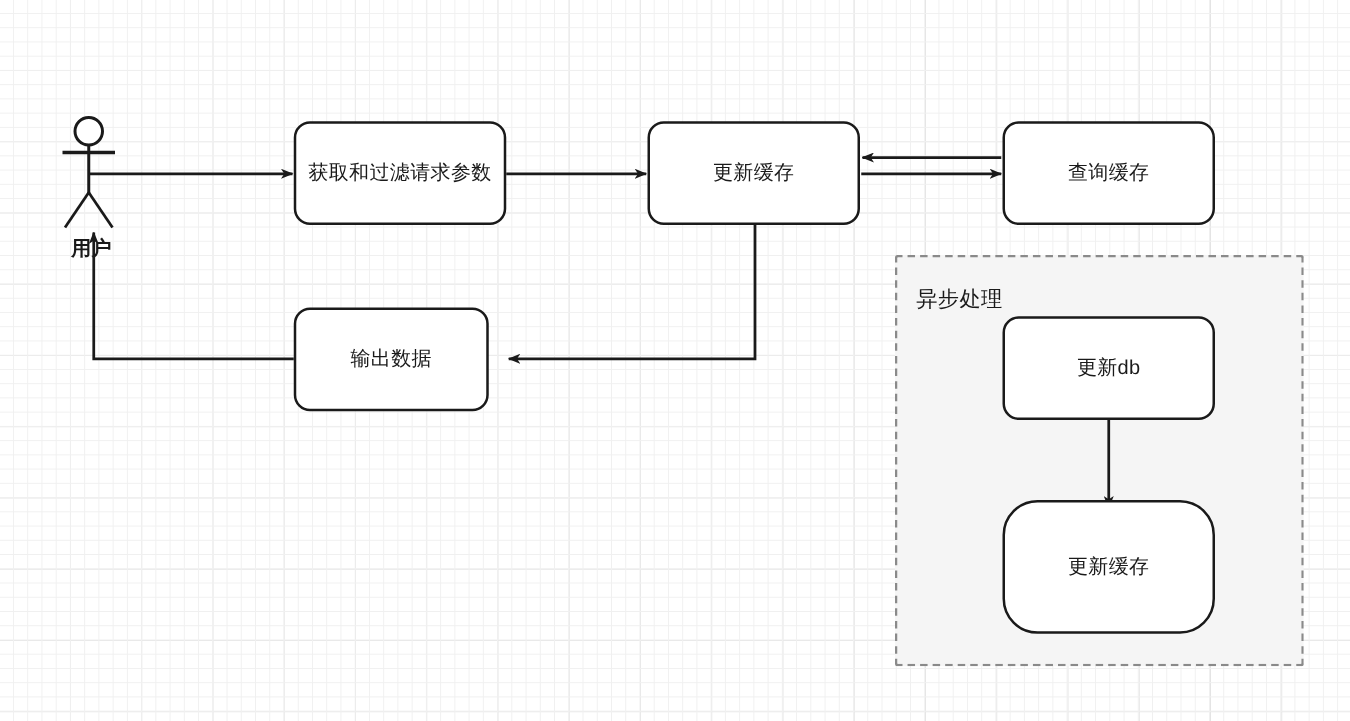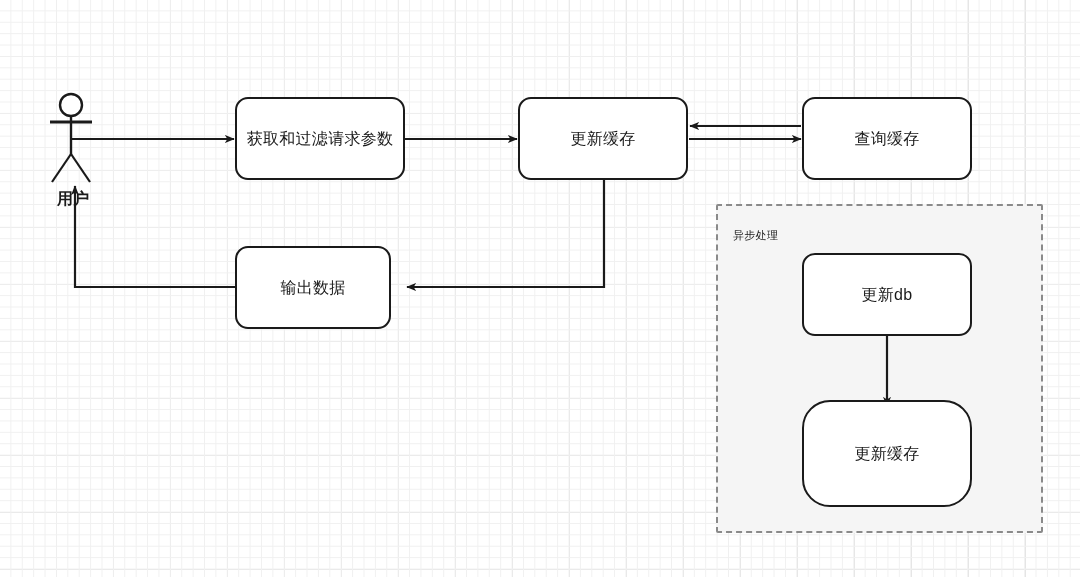--- a/index.html
+++ b/index.html
@@ -56,21 +56,21 @@
   }
   .group-box {
     position: absolute;
     box-sizing: border-box;
     background: #f5f5f5;
     border: 2px dashed #8a8a8a;
     border-radius: 2px;
   }
   .group-title {
     position: absolute;
-    font-size: 11px;
+    font-size: 17px;
     color: #1a1a1a;
     letter-spacing: 0.3px;
     white-space: nowrap;
   }
   .actor-label {
     position: absolute;
     font-size: 16px;
     color: #1a1a1a;
     white-space: nowrap;
     letter-spacing: 0.3px;

